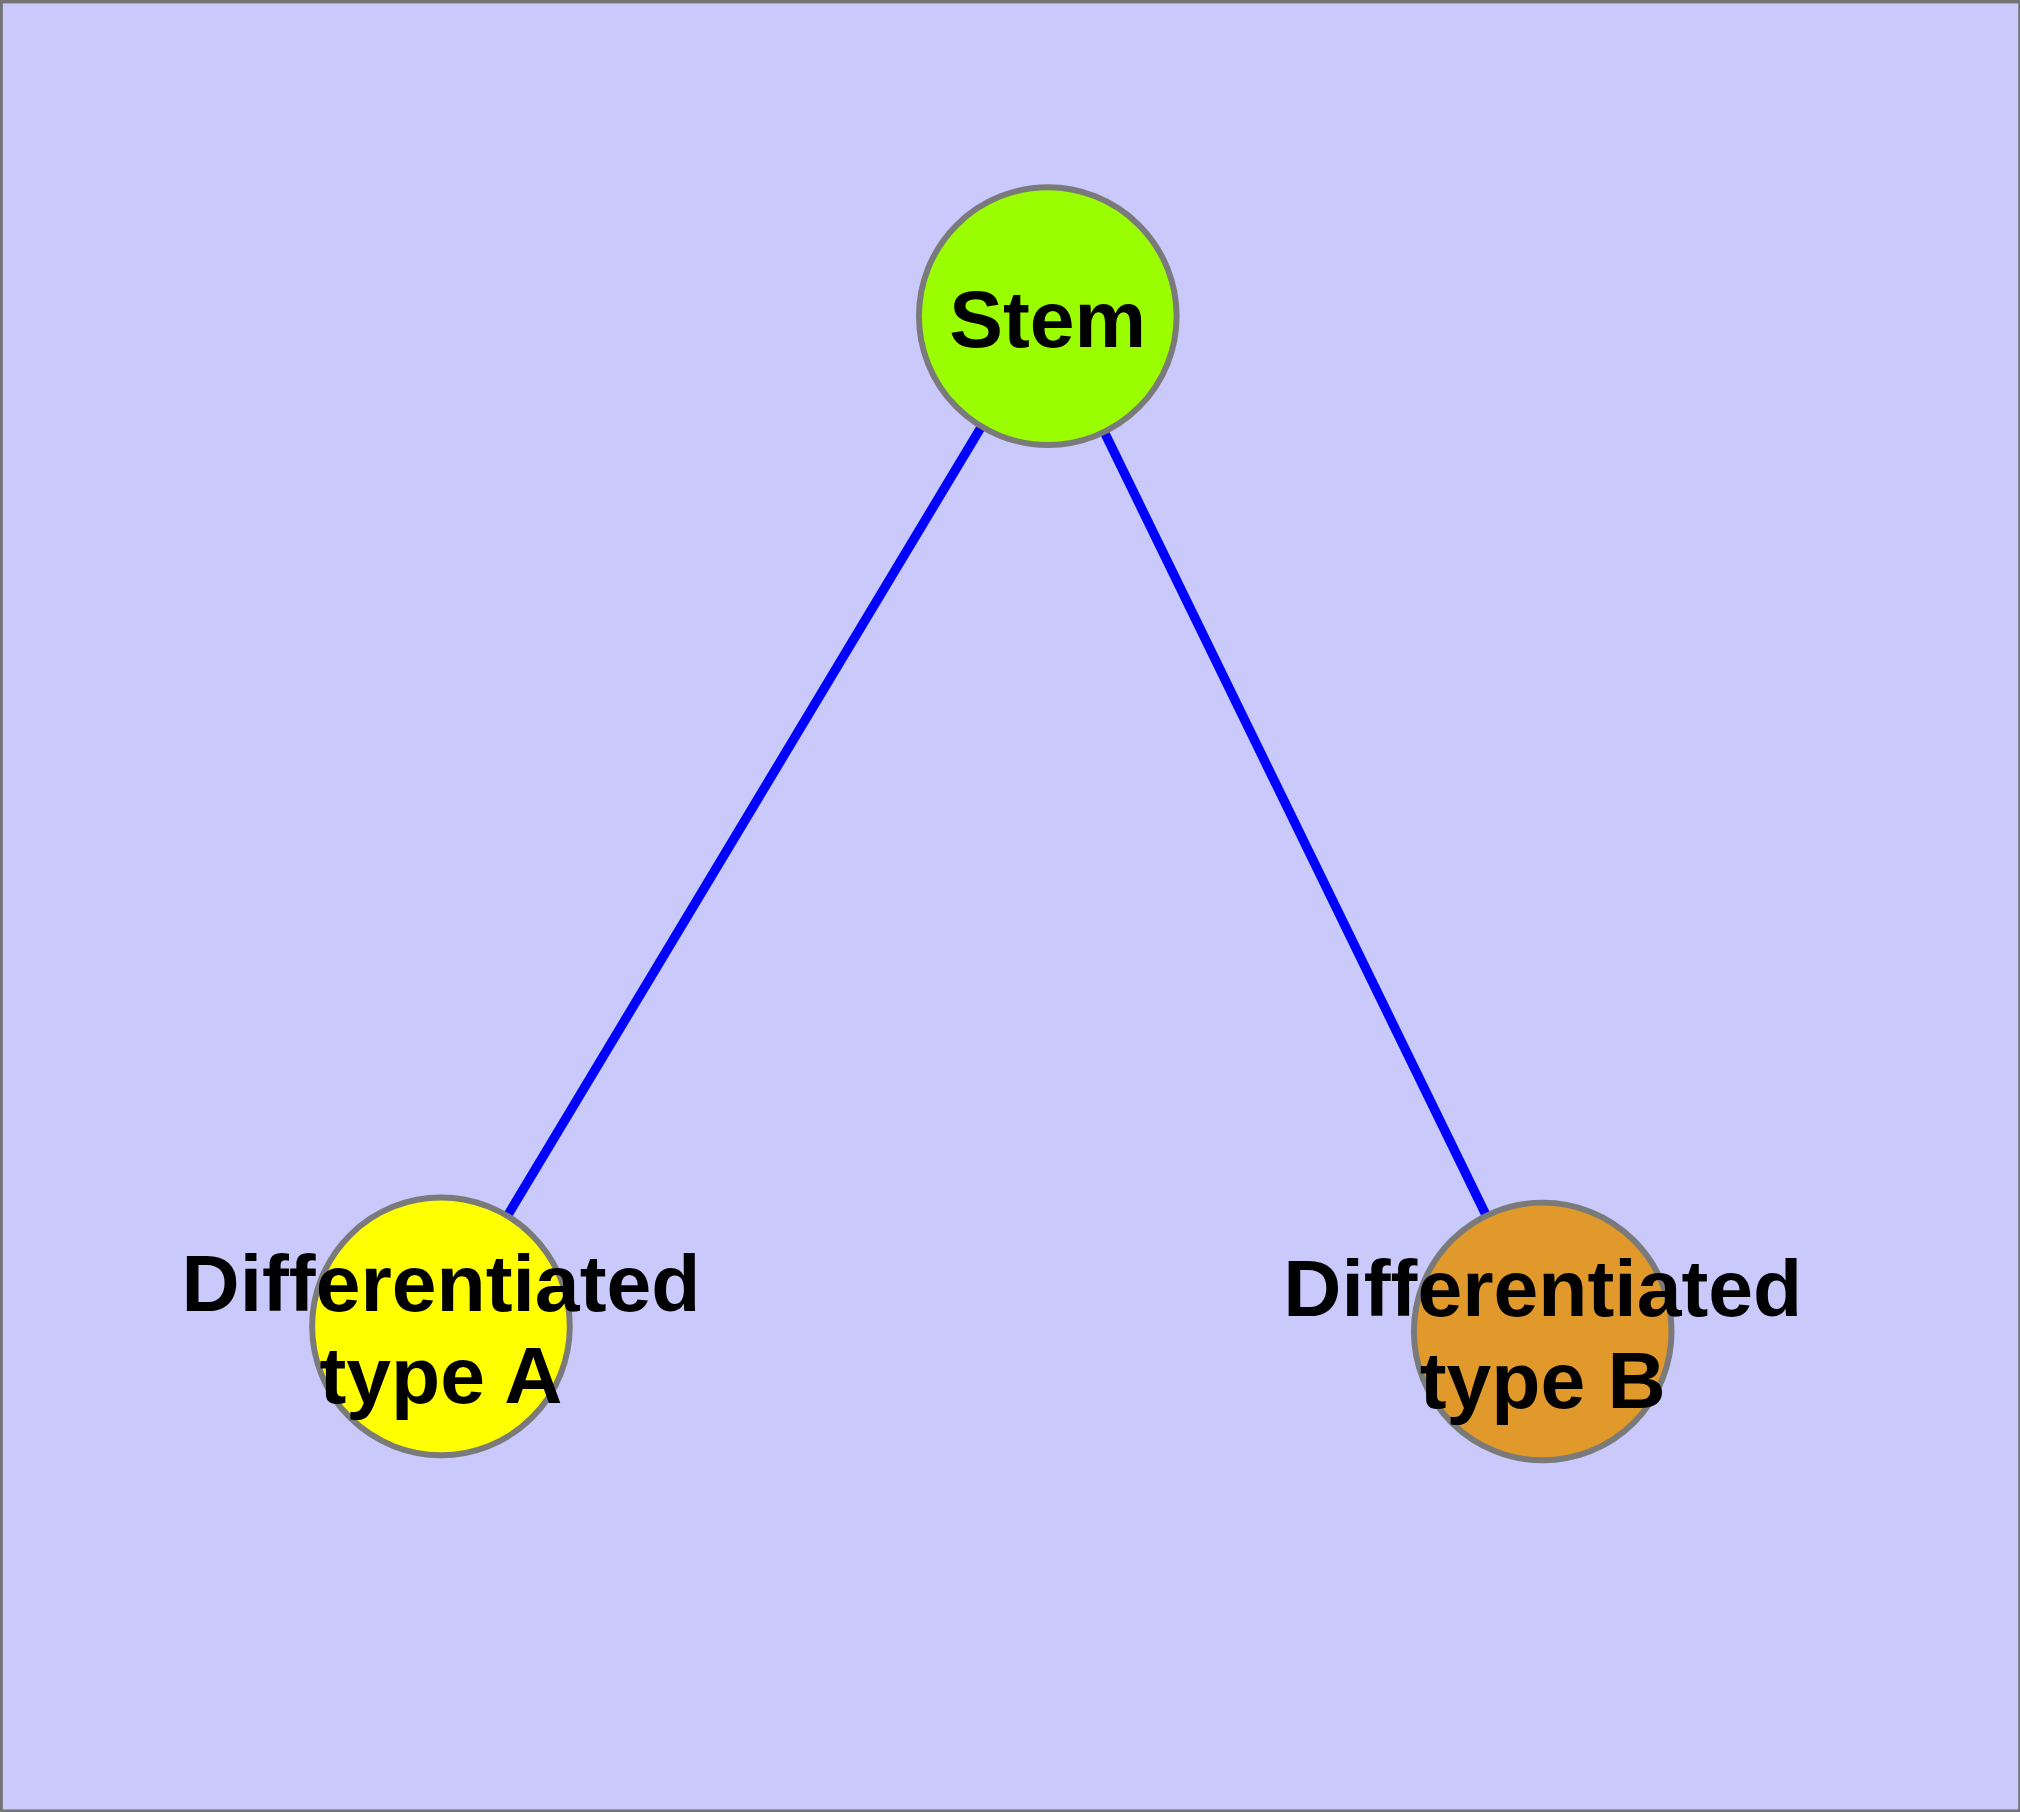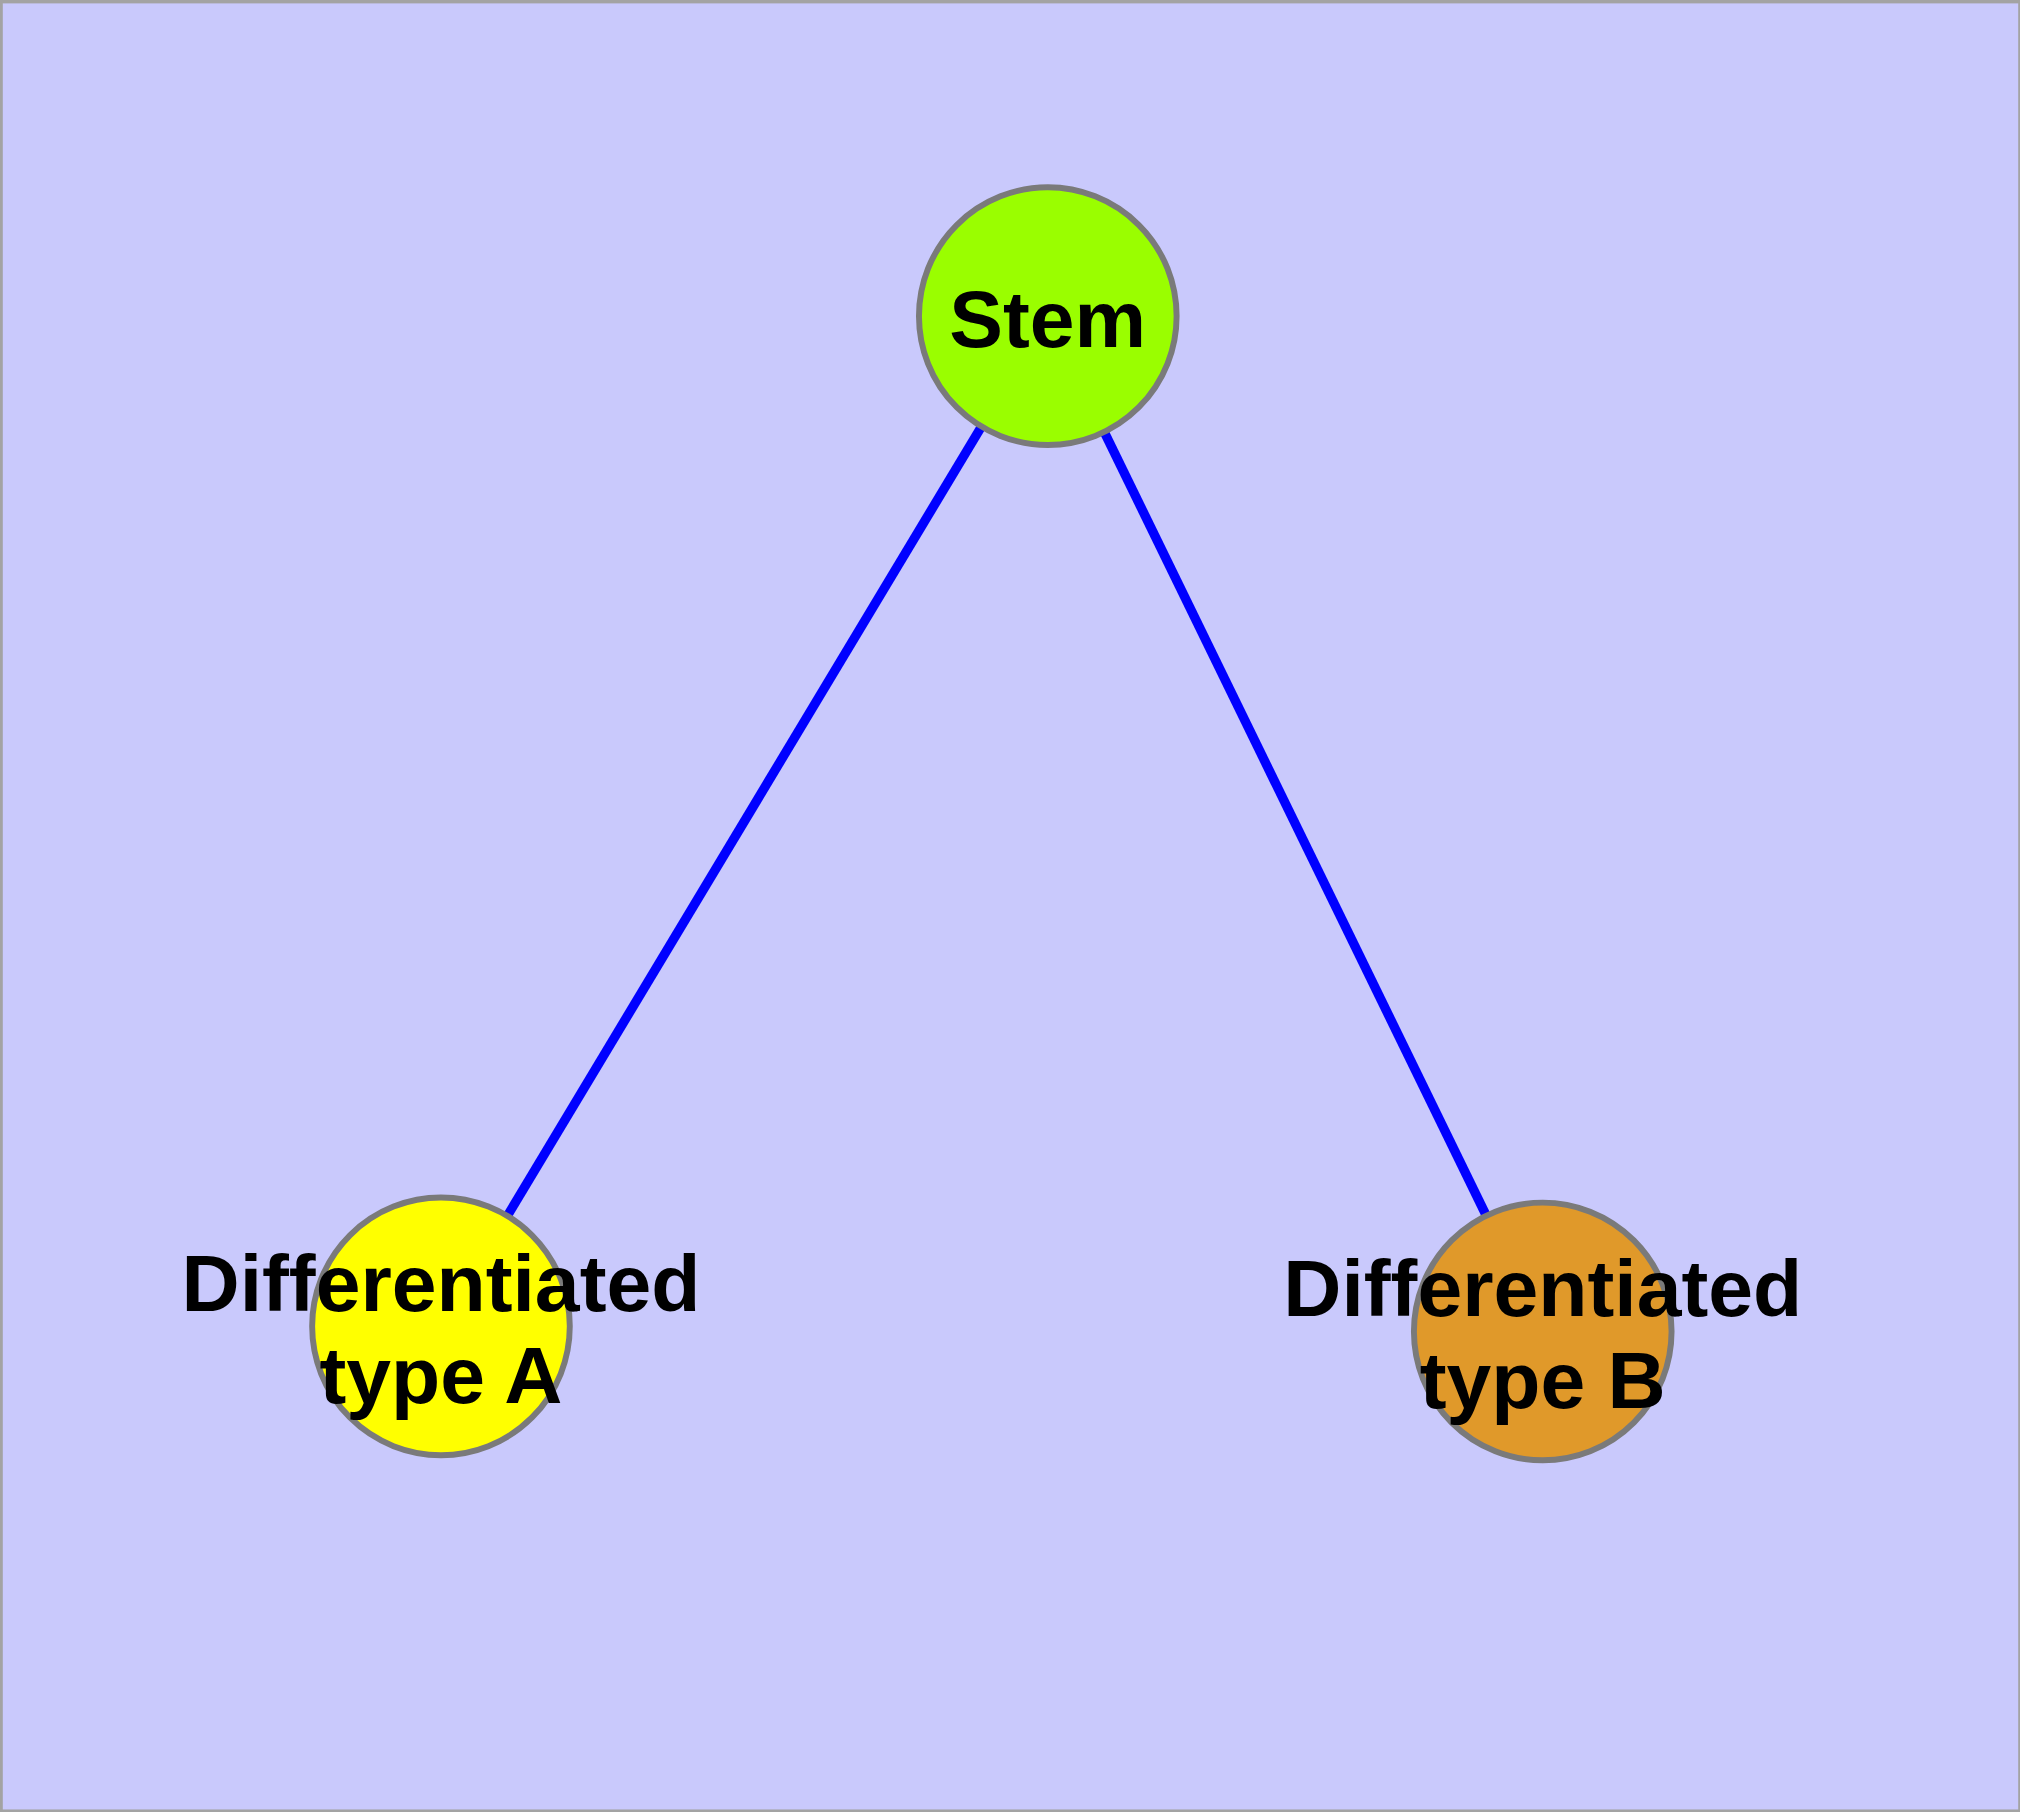--- a/index.html
+++ b/index.html
@@ -3,21 +3,21 @@
 <meta charset="utf-8">
 <style>
   html, body {
     margin: 0;
     padding: 0;
     background: #ffffff;
   }
   .stage {
     width: 2021px;
     height: 1812px;
-    background: #a3a3a3;
+    background: #737373;
     position: relative;
     overflow: hidden;
   }
   .stage svg {
     display: block;
     width: 100%;
     height: 100%;
   }
   .edge {
     stroke-width: 11;

